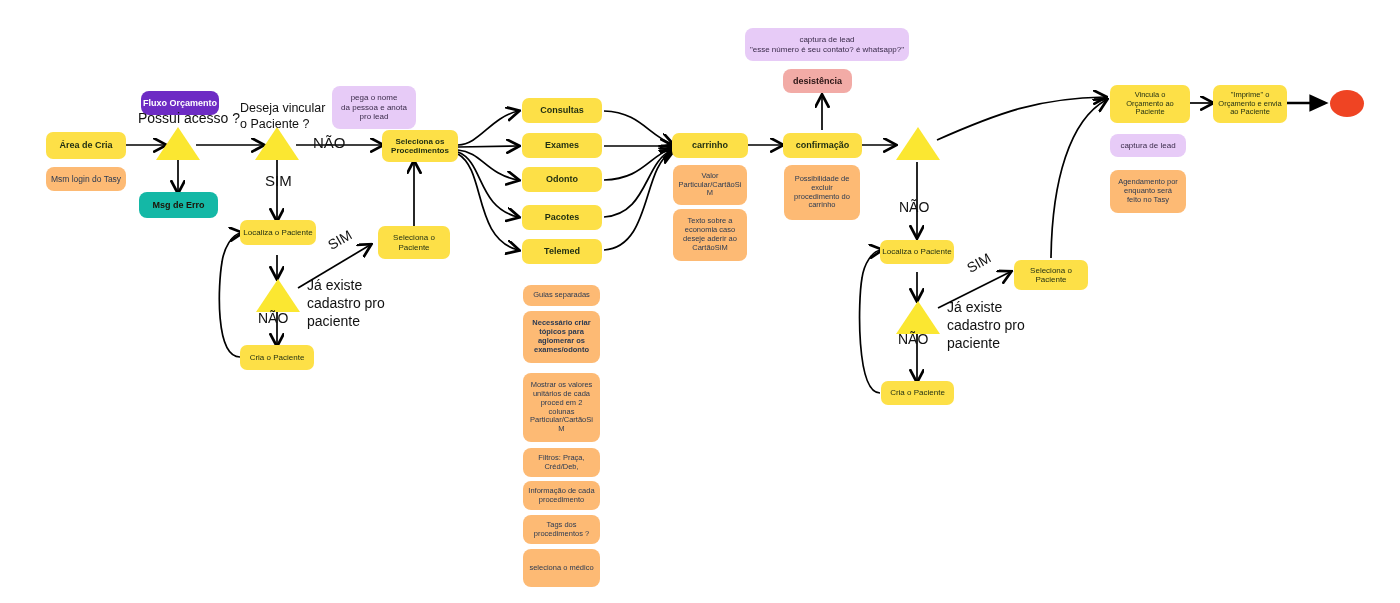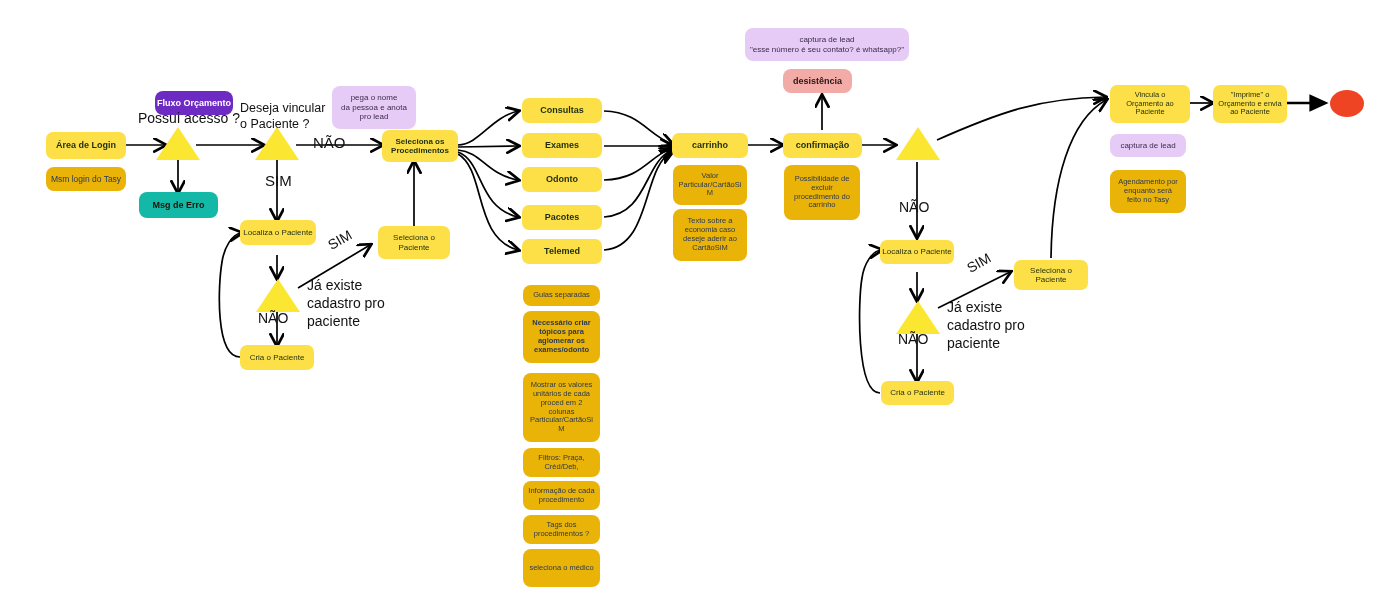--- a/index.html
+++ b/index.html
@@ -4,21 +4,21 @@
 <title>Fluxo Orçamento</title>
 <style>
   html,body{margin:0;padding:0;background:#ffffff;}
   body{width:1400px;height:603px;font-family:"Liberation Sans",sans-serif;overflow:hidden;}
   #canvas{position:relative;width:1400px;height:603px;background:#fff;}
   svg#edges{position:absolute;left:0;top:0;width:1400px;height:603px;pointer-events:none;}
   .node{position:absolute;box-sizing:border-box;display:flex;align-items:center;justify-content:center;
         text-align:center;border-radius:7px;line-height:1.18;}
   .green{background:#fde047;color:#1e2d12;}
   .green.bold{font-weight:bold;}
-  .blue{background:#eab308;color:#2b3a52;border-radius:8px;}
+  .blue{background:#fdba74;color:#2b3a52;border-radius:8px;}
   .purple{background:#6d2bc4;color:#ffffff;font-weight:bold;border-radius:8px;}
   .lavender{background:#e7cbf7;color:#3a2b4a;border-radius:8px;}
   .red{background:#14b8a6;color:#1d1206;font-weight:bold;border-radius:8px;}
   .salmon{background:#f2aba6;color:#2b1515;font-weight:bold;border-radius:8px;}
   .circle{background:#ef4423;border-radius:50%;}
   .tri{position:absolute;width:0;height:0;border-left:22px solid transparent;border-right:22px solid transparent;
        border-bottom:33px solid #fbe731;}
   .lbl{position:absolute;color:#111;white-space:pre;}
   .clip{overflow:hidden;}
 </style>
@@ -90,23 +90,23 @@
 
       <path d="M1051,258 C1052,180 1070,120 1106,100"></path>
 
       <path d="M1190,103 L1212,103"></path>
     </g>
     <g stroke="#000" stroke-width="2.4" fill="none" marker-end="url(#ahf)">
       <path d="M1286,103 L1325,103"></path>
     </g>
   </svg>
 
-  <div class="node purple" style="left:155px;top:91px;width:78px;height:24px;font-size:9px;">Fluxo Orçamento</div>
-
-  <div class="node green bold" style="left:46px;top:132px;width:80px;height:27px;font-size:9px;">Área de Login</div>
+  <div class="node purple" style="left:141px;top:91px;width:78px;height:24px;font-size:9px;">Fluxo Orçamento</div>
+
+  <div class="node green bold" style="left:46px;top:132px;width:80px;height:27px;font-size:9px;">Área de Cria</div>
 
   <div class="node blue" style="left:46px;top:167px;width:80px;height:24px;font-size:8.5px;">Msm login do Tasy</div>
 
   <div class="node red" style="left:139px;top:192px;width:79px;height:26px;font-size:9px;">Msg de Erro</div>
 
   <div class="node green" style="left:240px;top:220px;width:76px;height:25px;font-size:8px;">Localiza o Paciente</div>
 
   <div class="node green" style="left:240px;top:345px;width:74px;height:25px;font-size:8px;">Cria o Paciente</div>
 
   <div class="node green" style="left:378px;top:226px;width:72px;height:33px;font-size:8px;white-space:pre-line;">Seleciona o

